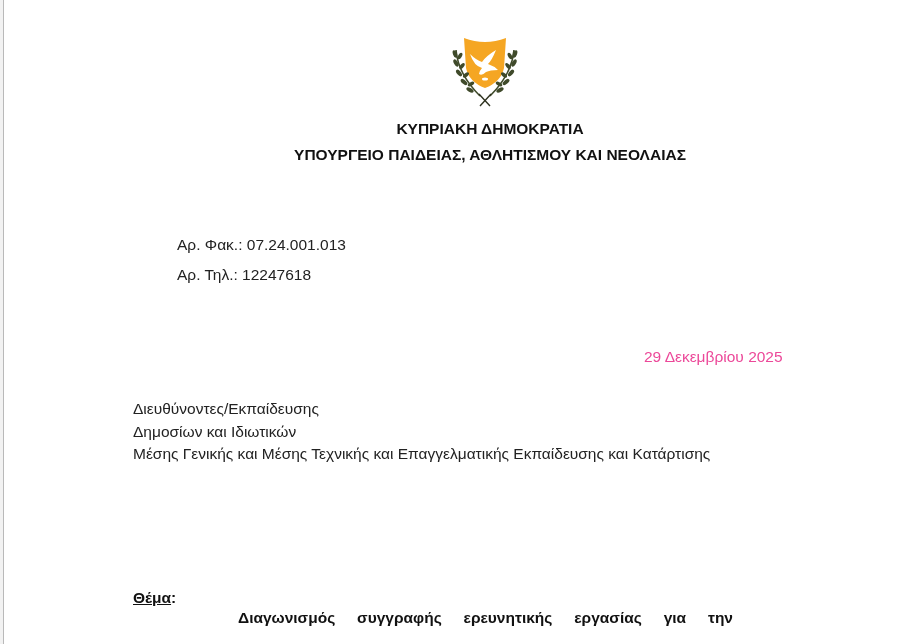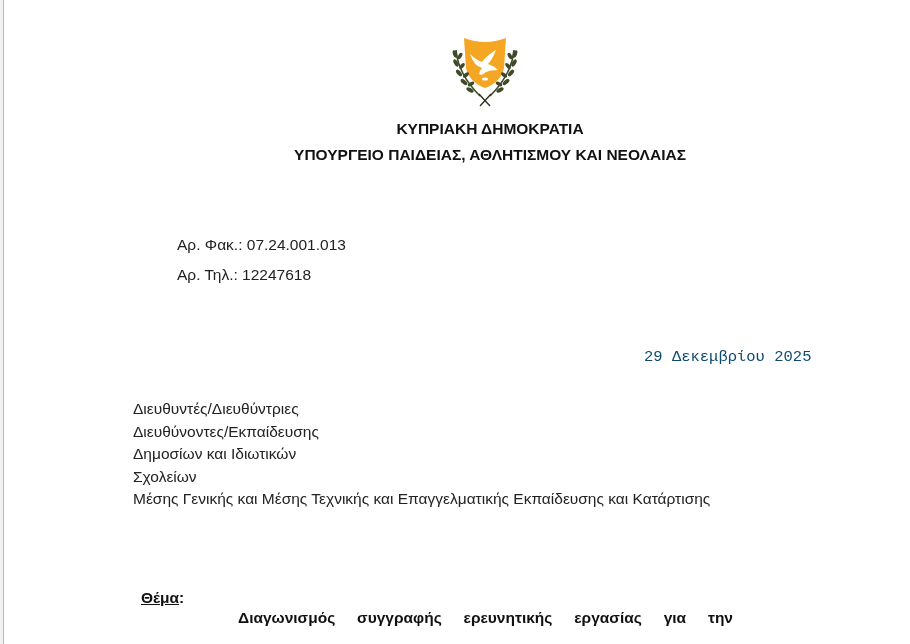--- a/index.html
+++ b/index.html
@@ -22,32 +22,32 @@
       font-weight: bold; font-size: 15.5px; color: #111;
     }
     .h1 { top: 120px; }
     .h2 { top: 146px; }
     .meta {
       position: absolute; left: 133px; font-size: 15.5px; color: #222; margin-left: 44px;
     }
     .m1 { top: 236px; }
     .m2 { top: 266px; }
     .date {
-      position: absolute; left: 644px; top: 348px; font-size: 15.5px; color: #0c4a6e; font-family: Liberation Mono, monospace;
+      position: absolute; left: 644px; top: 348px; font-size: 15.5px; color: #ec4899;
     }
     .recipients {
       position: absolute; left: 133px; top: 398px; font-size: 15.5px; color: #222;
       line-height: 22.5px;
     }
     .recipients div { white-space: nowrap; }
     .subject-label {
       position: absolute; left: 133px; top: 589px; font-size: 15.5px;
       font-weight: bold; color: #111;
     }
-    .subject-label .u { text-decoration: underline; margin-left: 8px; }
+    .subject-label .u { text-decoration: underline; }
     .subject-text {
       position: absolute; left: 238px; top: 589px; width: 495px;
       font-size: 15.5px; font-weight: bold; color: #111; line-height: 22px; margin-top: 18px;
     }
     .subject-text .l1 { text-align: justify; text-align-last: justify; display: block; }
   </style>
 </head>
 <body>
 
 <div class="page-edge"></div>
@@ -92,24 +92,22 @@
 
 <div class="heading h1">ΚΥΠΡΙΑΚΗ ΔΗΜΟΚΡΑΤΙΑ</div>
 <div class="heading h2">ΥΠΟΥΡΓΕΙΟ ΠΑΙΔΕΙΑΣ, ΑΘΛΗΤΙΣΜΟΥ ΚΑΙ ΝΕΟΛΑΙΑΣ</div>
 
 <div class="meta m1">Αρ. Φακ.: 07.24.001.013</div>
 <div class="meta m2">Αρ. Τηλ.: 12247618</div>
 
 <div class="date">29 Δεκεμβρίου 2025</div>
 
 <div class="recipients">
-  <div>Διευθυντές/Διευθύντριες</div>
   <div>Διευθύνοντες/Εκπαίδευσης</div>
   <div>Δημοσίων και Ιδιωτικών</div>
-  <div>Σχολείων</div>
   <div>Μέσης Γενικής και Μέσης Τεχνικής και Επαγγελματικής Εκπαίδευσης και Κατάρτισης</div>
 </div>
 
 <div class="subject-label">
   <span class="u">Θέμα</span><span>:</span>
 </div>
 <div class="subject-text">
   <span class="l1">Διαγωνισμός συγγραφής ερευνητικής εργασίας για την</span>
 </div>
 

